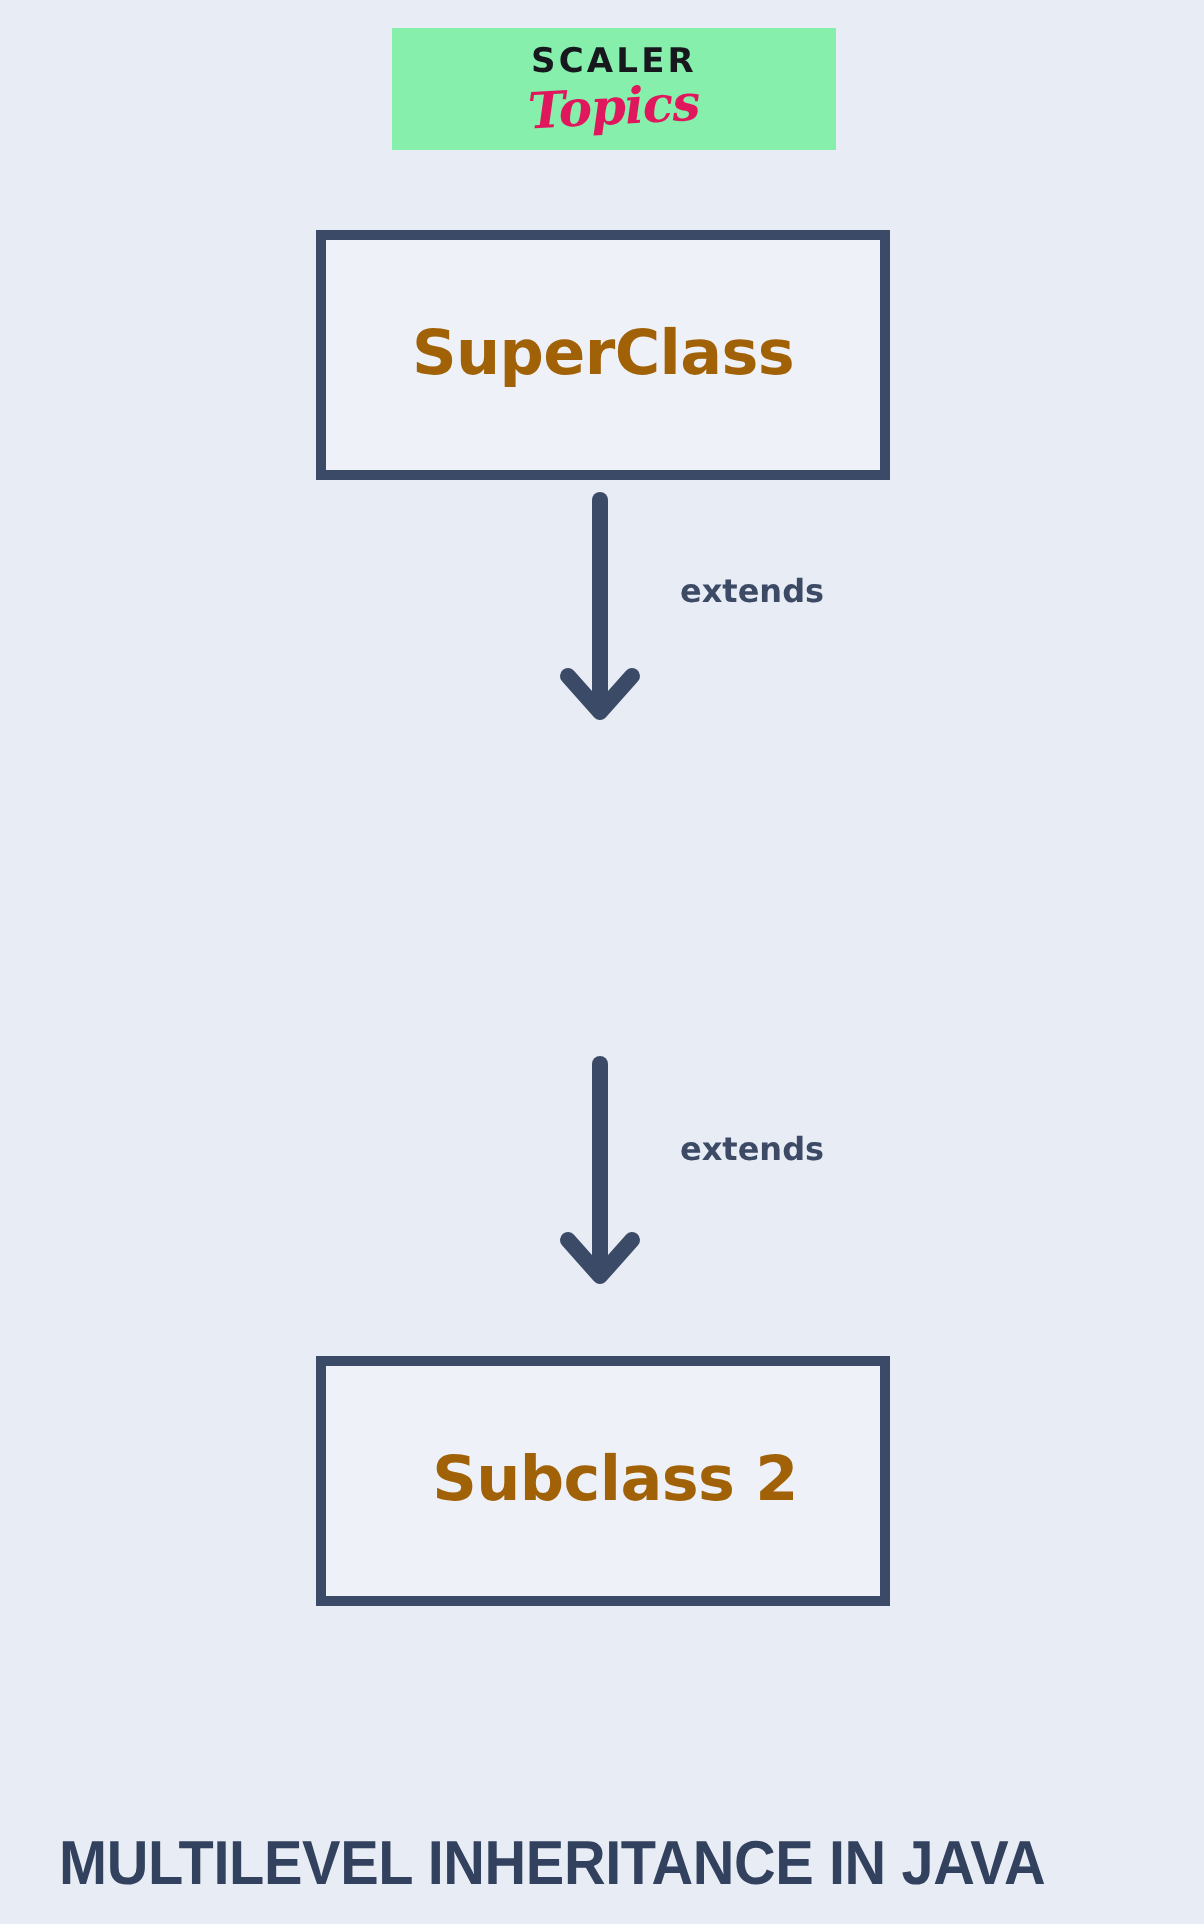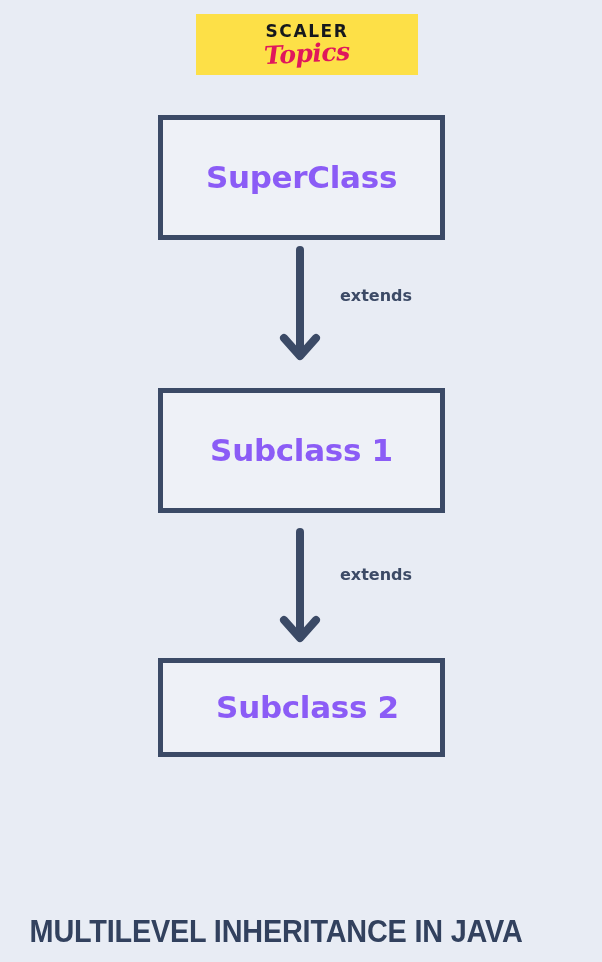--- a/index.html
+++ b/index.html
@@ -24,21 +24,21 @@
     background: #e8ecf4;
   }
 
   
   .logo-block {
     position: absolute;
     left: 196px;
     top: 14px;
     width: 222px;
     height: 61px;
-    background: #fde047;
+    background: #86efac;
     display: flex;
     flex-direction: column;
     align-items: center;
     justify-content: center;
   }
   .logo-scaler {
     font-family: "DejaVu Sans", sans-serif;
     font-weight: 700;
     font-size: 17px;
     letter-spacing: 1.6px;
@@ -64,29 +64,29 @@
     background: #eef1f7;
     border: 5px solid #3b4a66;
     display: flex;
     align-items: center;
     justify-content: center;
   }
   .class-box .label {
     font-family: "DejaVu Sans", sans-serif;
     font-weight: 700;
     font-size: 31px;
-    color: #8b5cf6;
+    color: #a16207;
     letter-spacing: -0.3px;
     line-height: 1;
     white-space: nowrap;
   }
 
   #box-super    { left: 158px; top: 115px; width: 287px; height: 125px; }
   #box-sub1     { left: 158px; top: 388px; width: 287px; height: 125px; }
-  #box-sub2     { left: 158px; top: 658px; width: 287px; height: 99px; padding-left: 12px; }
+  #box-sub2     { left: 158px; top: 678px; width: 287px; height: 125px; padding-left: 12px; }
 
   
   .arrow-svg {
     position: absolute;
     overflow: visible;
   }
   #arrow-1 { left: 272px; top: 244px; }
   #arrow-2 { left: 272px; top: 526px; }
 
   
@@ -137,23 +137,20 @@
   <div class="class-box" id="box-super">
     <span class="label">SuperClass</span>
   </div>
 
   <svg class="arrow-svg" id="arrow-1" width="56" height="120" viewBox="0 0 56 120">
     <line x1="28" y1="6" x2="28" y2="108" stroke="#3b4a66" stroke-width="8" stroke-linecap="round"></line>
     <polyline points="12,94 28,112 44,94" fill="none" stroke="#3b4a66" stroke-width="8" stroke-linecap="round" stroke-linejoin="round"></polyline>
   </svg>
   <div class="extends-label" id="extends-1">extends</div>
 
-  <div class="class-box" id="box-sub1">
-    <span class="label">Subclass 1</span>
-  </div>
 
   <svg class="arrow-svg" id="arrow-2" width="56" height="120" viewBox="0 0 56 120">
     <line x1="28" y1="6" x2="28" y2="108" stroke="#3b4a66" stroke-width="8" stroke-linecap="round"></line>
     <polyline points="12,94 28,112 44,94" fill="none" stroke="#3b4a66" stroke-width="8" stroke-linecap="round" stroke-linejoin="round"></polyline>
   </svg>
   <div class="extends-label" id="extends-2">extends</div>
 
   <div class="class-box" id="box-sub2">
     <span class="label">Subclass 2</span>
   </div>

